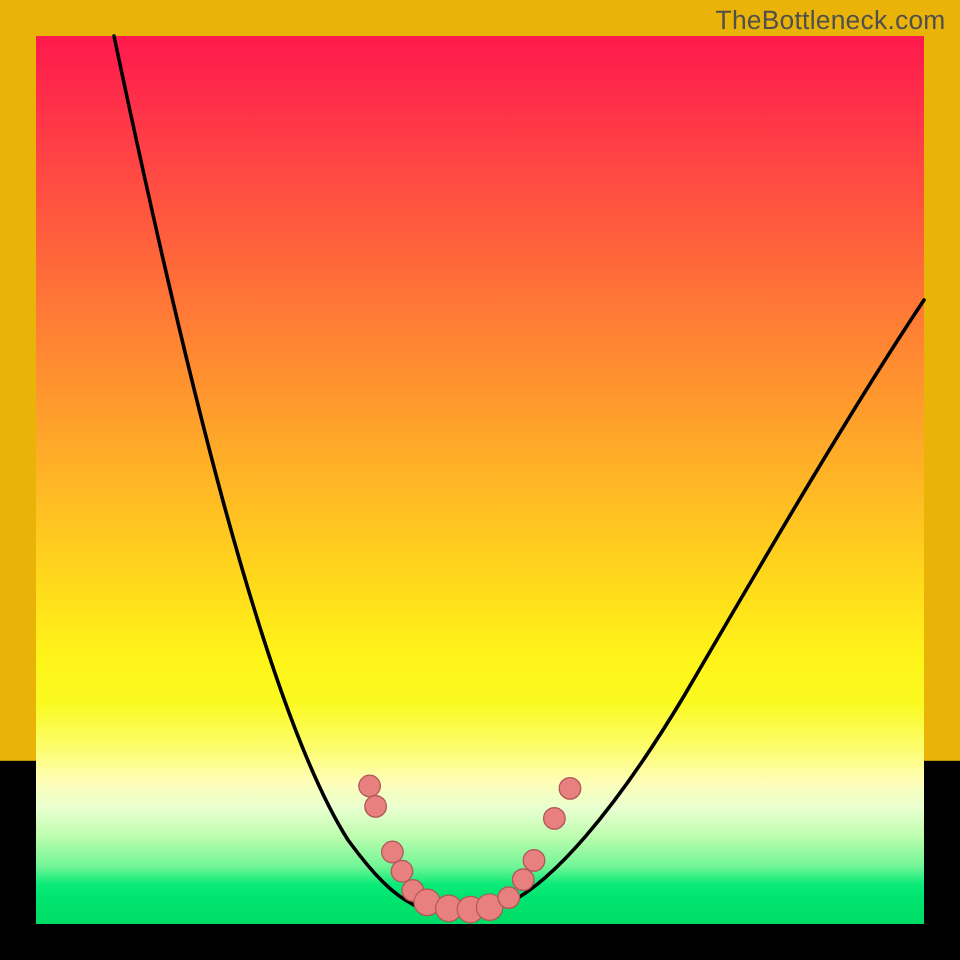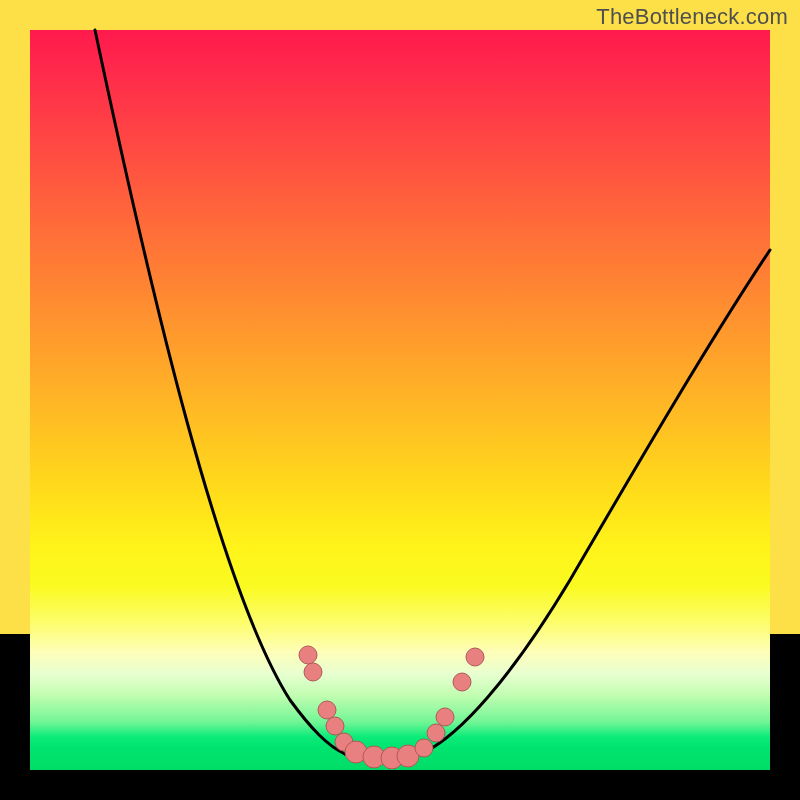--- a/index.html
+++ b/index.html
@@ -8,21 +8,21 @@
     width: 800px;
     height: 800px;
     overflow: hidden;
     background: #000;
     font-family: Arial, Helvetica, sans-serif;
   }
   .frame {
     position: relative;
     width: 800px;
     height: 634px;
-    background: #fde047;
+    background: #eab308;
   }
   .plot-area {
     position: absolute;
     left: 30px;
     top: 30px;
     width: 740px;
     height: 740px;
     
     background: linear-gradient(to bottom,
       #ff1a4d 0%,

